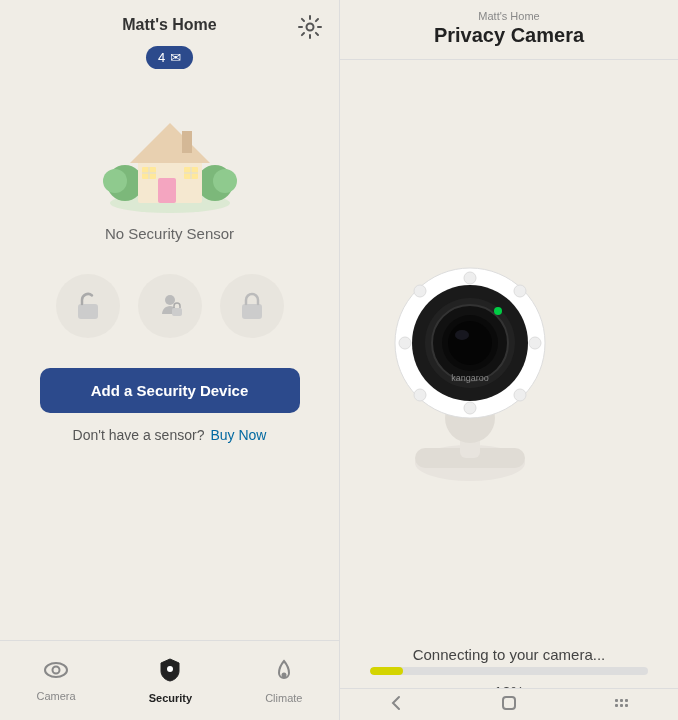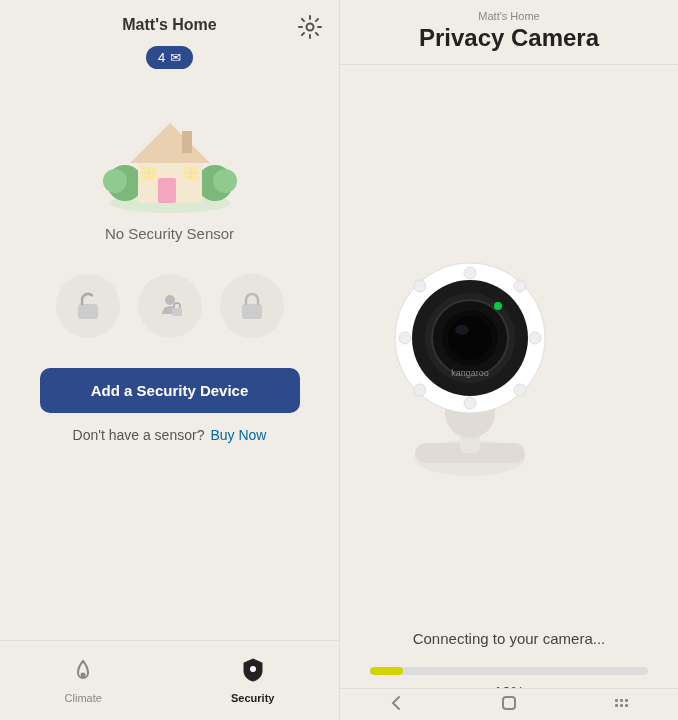--- a/index.html
+++ b/index.html
@@ -175,21 +175,21 @@
       border-bottom: 1px solid #ddd;
     }
 
     .right-home-title {
       font-size: 11px;
       color: #888;
       margin-bottom: 2px;
     }
 
     .right-page-title {
-      font-size: 24px;
+      font-size: 20px;
       font-weight: 600;
       color: #222;
     }
 
     .camera-image-container {
       flex: 1;
       display: flex;
       align-items: center;
       width: 100%;
       padding: 20px;
@@ -203,21 +203,21 @@
 
     .connection-section {
       width: 100%;
       padding: 0 30px 20px;
       text-align: center;
     }
 
     .connecting-text {
       font-size: 15px;
       color: #444;
-      margin-bottom: 20px;
+      margin-bottom: 4px;
     }
 
     .progress-bar-container {
       width: 100%;
       height: 8px;
       background: #ddd;
       border-radius: 4px;
       overflow: hidden;
       margin-bottom: 8px;
     }
@@ -327,37 +327,46 @@
   </div>
 
   <button class="add-device-btn">Add a Security Device</button>
 
   <div class="dont-have-sensor">
     <span>Don't have a sensor?</span>
     <a class="buy-now-link">Buy Now</a>
   </div>
 
   <div class="bottom-nav">
+    <div class="nav-item">
+      <span class="nav-icon">
+        <svg width="26" height="22" viewBox="0 0 26 22" fill="none">
+          <ellipse cx="13" cy="11" rx="11" ry="7" stroke="#888" stroke-width="2"></ellipse>
+          <circle cx="13" cy="11" r="3.5" stroke="#888" stroke-width="2"></circle>
+        </svg>
+      </span>
+      <span class="nav-label">Camera</span>
+    </div>
+    <div class="nav-item">
+      <span class="nav-icon active">
+        <svg width="22" height="26" viewBox="0 0 22 26" fill="none">
+          <path d="M11 2L2 6v8c0 5 4 9 9 10 5-1 9-5 9-10V6L11 2z" fill="#222" stroke="#222" stroke-width="1"></path>
+          <circle cx="11" cy="12" r="3" fill="white"></circle>
+        </svg>
+      </span>
+      <span class="nav-label active">Security</span>
+    </div>
     <div class="nav-item">
       <span class="nav-icon">
         <svg width="22" height="26" viewBox="0 0 22 26" fill="none">
           <path d="M11 4 Q16 10 16 16a5 5 0 0 1-10 0Q6 10 11 4z" stroke="#888" stroke-width="2" fill="none"></path>
           <circle cx="11" cy="18" r="2.5" fill="#888"></circle>
         </svg>
       </span>
       <span class="nav-label">Climate</span>
-    </div>
-    <div class="nav-item">
-      <span class="nav-icon active">
-        <svg width="22" height="26" viewBox="0 0 22 26" fill="none">
-          <path d="M11 2L2 6v8c0 5 4 9 9 10 5-1 9-5 9-10V6L11 2z" fill="#222" stroke="#222" stroke-width="1"></path>
-          <circle cx="11" cy="12" r="3" fill="white"></circle>
-        </svg>
-      </span>
-      <span class="nav-label active">Security</span>
     </div>
   </div>
 
 </div>
 
 <div class="right-panel">
   <div class="right-header">
     <div class="right-home-title">Matt's Home</div>
     <div class="right-page-title">Privacy Camera</div>
   </div>

